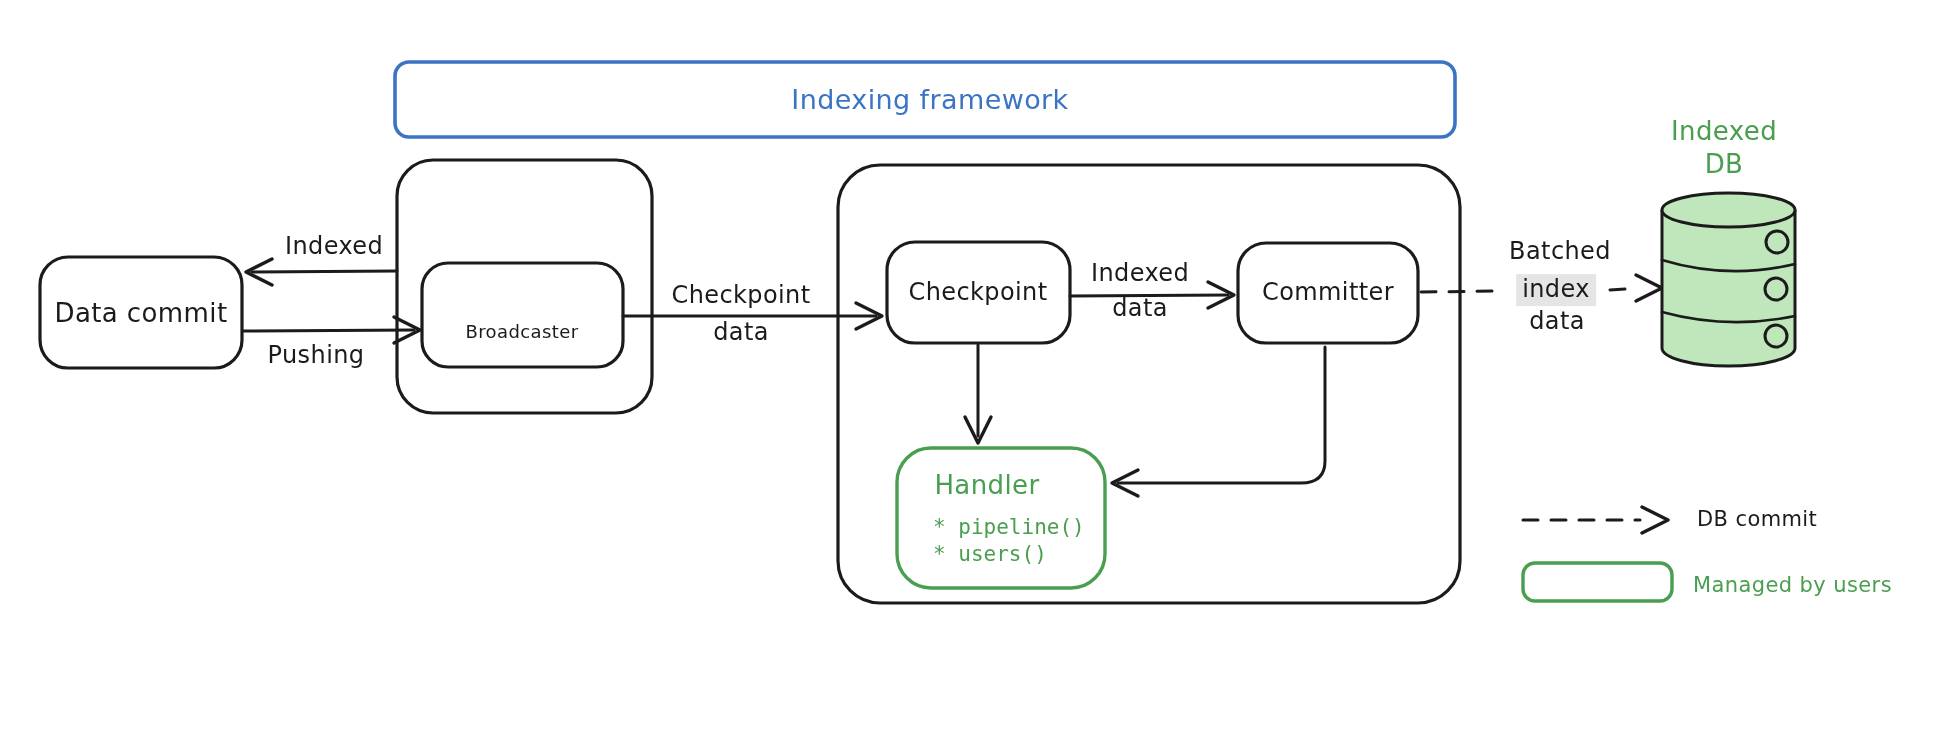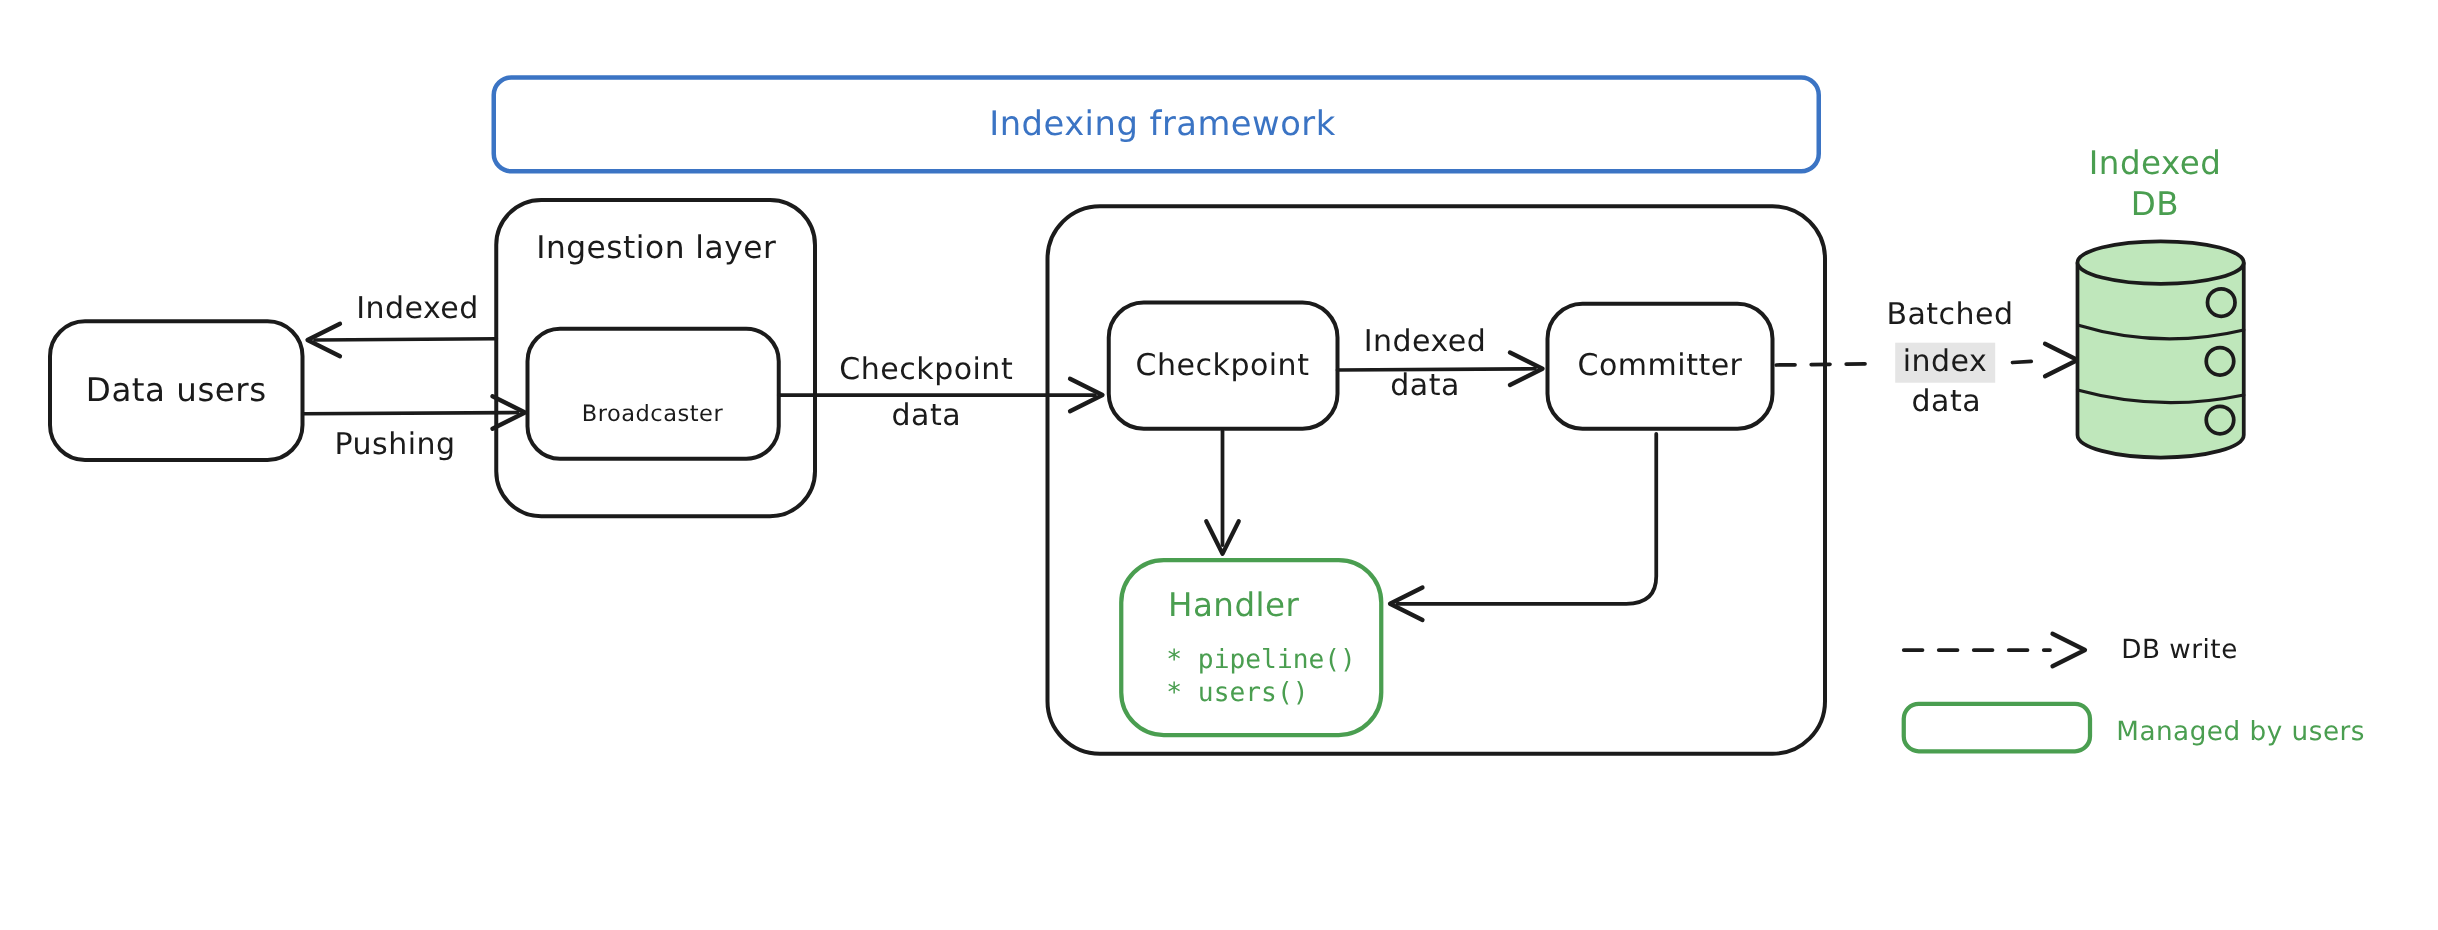--- a/index.html
+++ b/index.html
@@ -79,23 +79,22 @@
       <circle class="db-part" cx="1776" cy="336" r="11"></circle>
     </g>
 
     <path class="edge-dash" d="M1523 520 L1640 520"></path>
     <path class="head" d="M1642 507 L1668 520 L1642 533"></path>
     <rect class="box-green" x="1523" y="563" width="149" height="38" rx="12"></rect>
   </svg>
 
   <div class="lbl blue" style="left:930px;top:100px;font-size:27px;">Indexing framework</div>
 
-  <div class="lbl" style="left:525px;top:198px;font-size:25px;">Ingestion layer</div>
 
-  <div class="lbl" style="left:141px;top:313px;font-size:26px;">Data users</div>
+  <div class="lbl" style="left:141px;top:313px;font-size:26px;">Data commit</div>
 
   <div class="lbl" style="left:522px;top:332px;font-size:18px;">Broadcaster</div>
 
   <div class="lbl" style="left:334px;top:247px;font-size:24px;">Indexed</div>
 
   <div class="lbl" style="left:316px;top:356px;font-size:24px;">Pushing</div>
 
   <div class="lbl" style="left:741px;top:314px;font-size:24px;line-height:37px;">Checkpoint
 data</div>
 
@@ -114,17 +113,17 @@
   <div class="lbl green" style="left:987px;top:485px;font-size:26px;">Handler</div>
 
   <div style="position:absolute;left:933px;top:514px;line-height:27px;">
     <div class="mono green" style="font-size:21px;">* pipeline()</div>
     <div class="mono green" style="font-size:21px;">* users()</div>
   </div>
 
   <div class="lbl green" style="left:1724px;top:148px;font-size:26px;line-height:33px;">Indexed
 DB</div>
 
-  <div class="lbl lbl-left" style="left:1697px;top:520px;font-size:21px;">DB write</div>
+  <div class="lbl lbl-left" style="left:1697px;top:520px;font-size:21px;">DB commit</div>
 
   <div class="lbl lbl-left green" style="left:1693px;top:586px;font-size:21px;">Managed by users</div>
 
 </div>
 
 </body></html>

